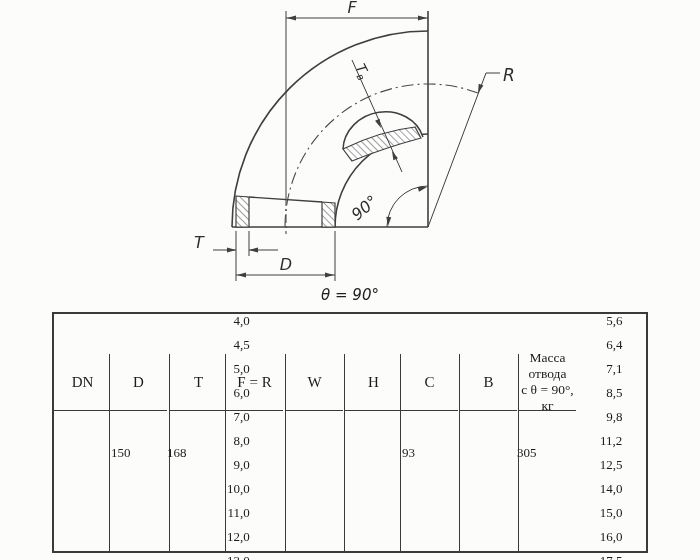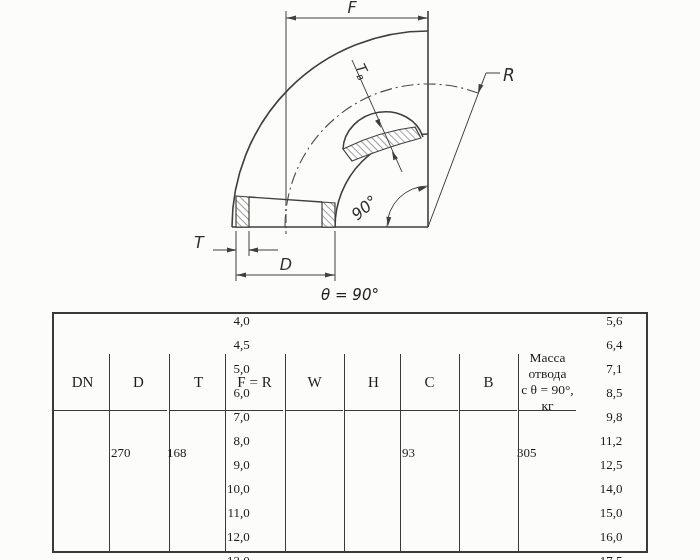--- a/index.html
+++ b/index.html
@@ -124,21 +124,21 @@
     <text transform="translate(355,67) rotate(63)" font-size="14" font-style="italic" fill="#2e2e2e"><tspan>T</tspan><tspan font-size="10" dy="3">в</tspan></text>
 
     <text x="350" y="300" font-size="15" font-style="italic" fill="#222222" text-anchor="middle">θ = 90°</text>
   </svg>
 
   
   <div class="dim-table">
 
     <div class="col w58">
       <div class="th">DN</div>
-      <div class="td">270</div>
+      <div class="td">150</div>
     </div>
 
     <div class="col w60">
       <div class="th">D</div>
       <div class="td">168</div>
     </div>
 
     <div class="col w58">
       <div class="th">T</div>
       <div class="td">4,0

